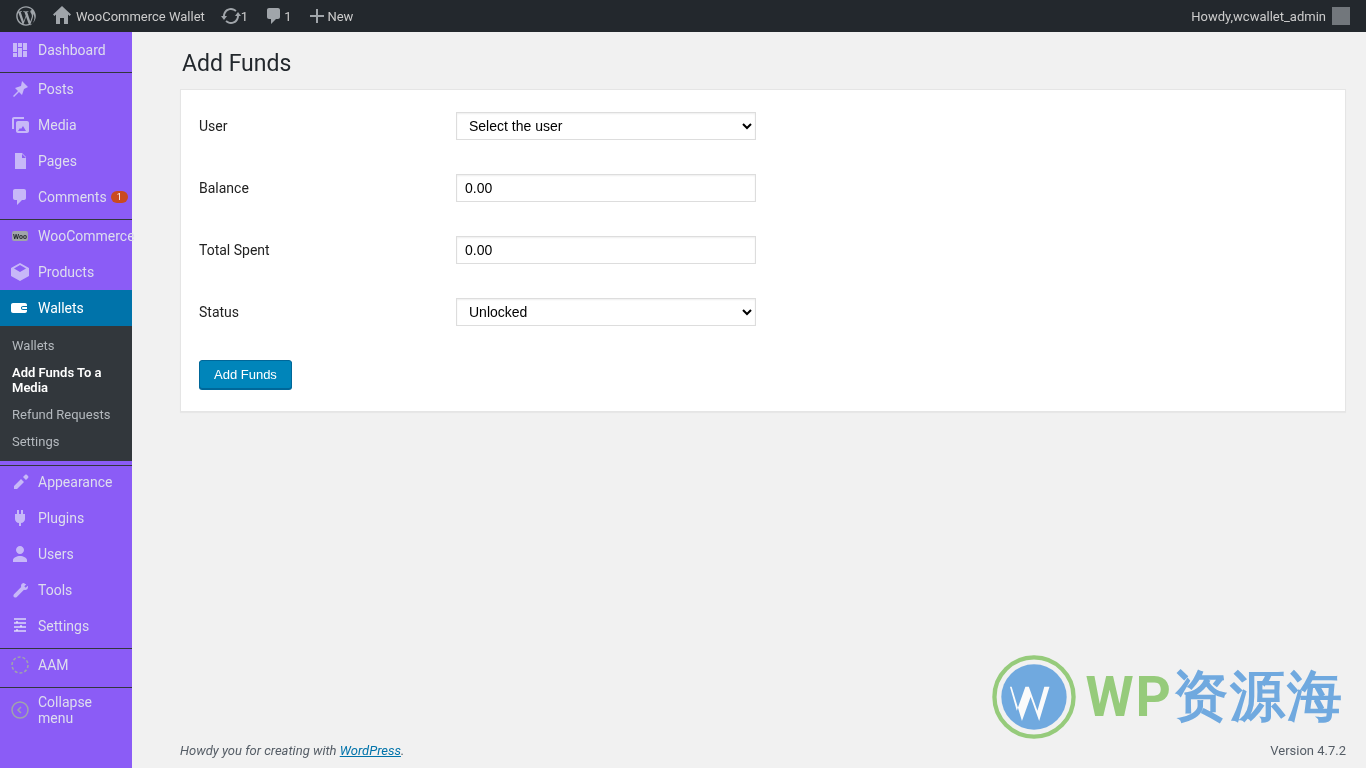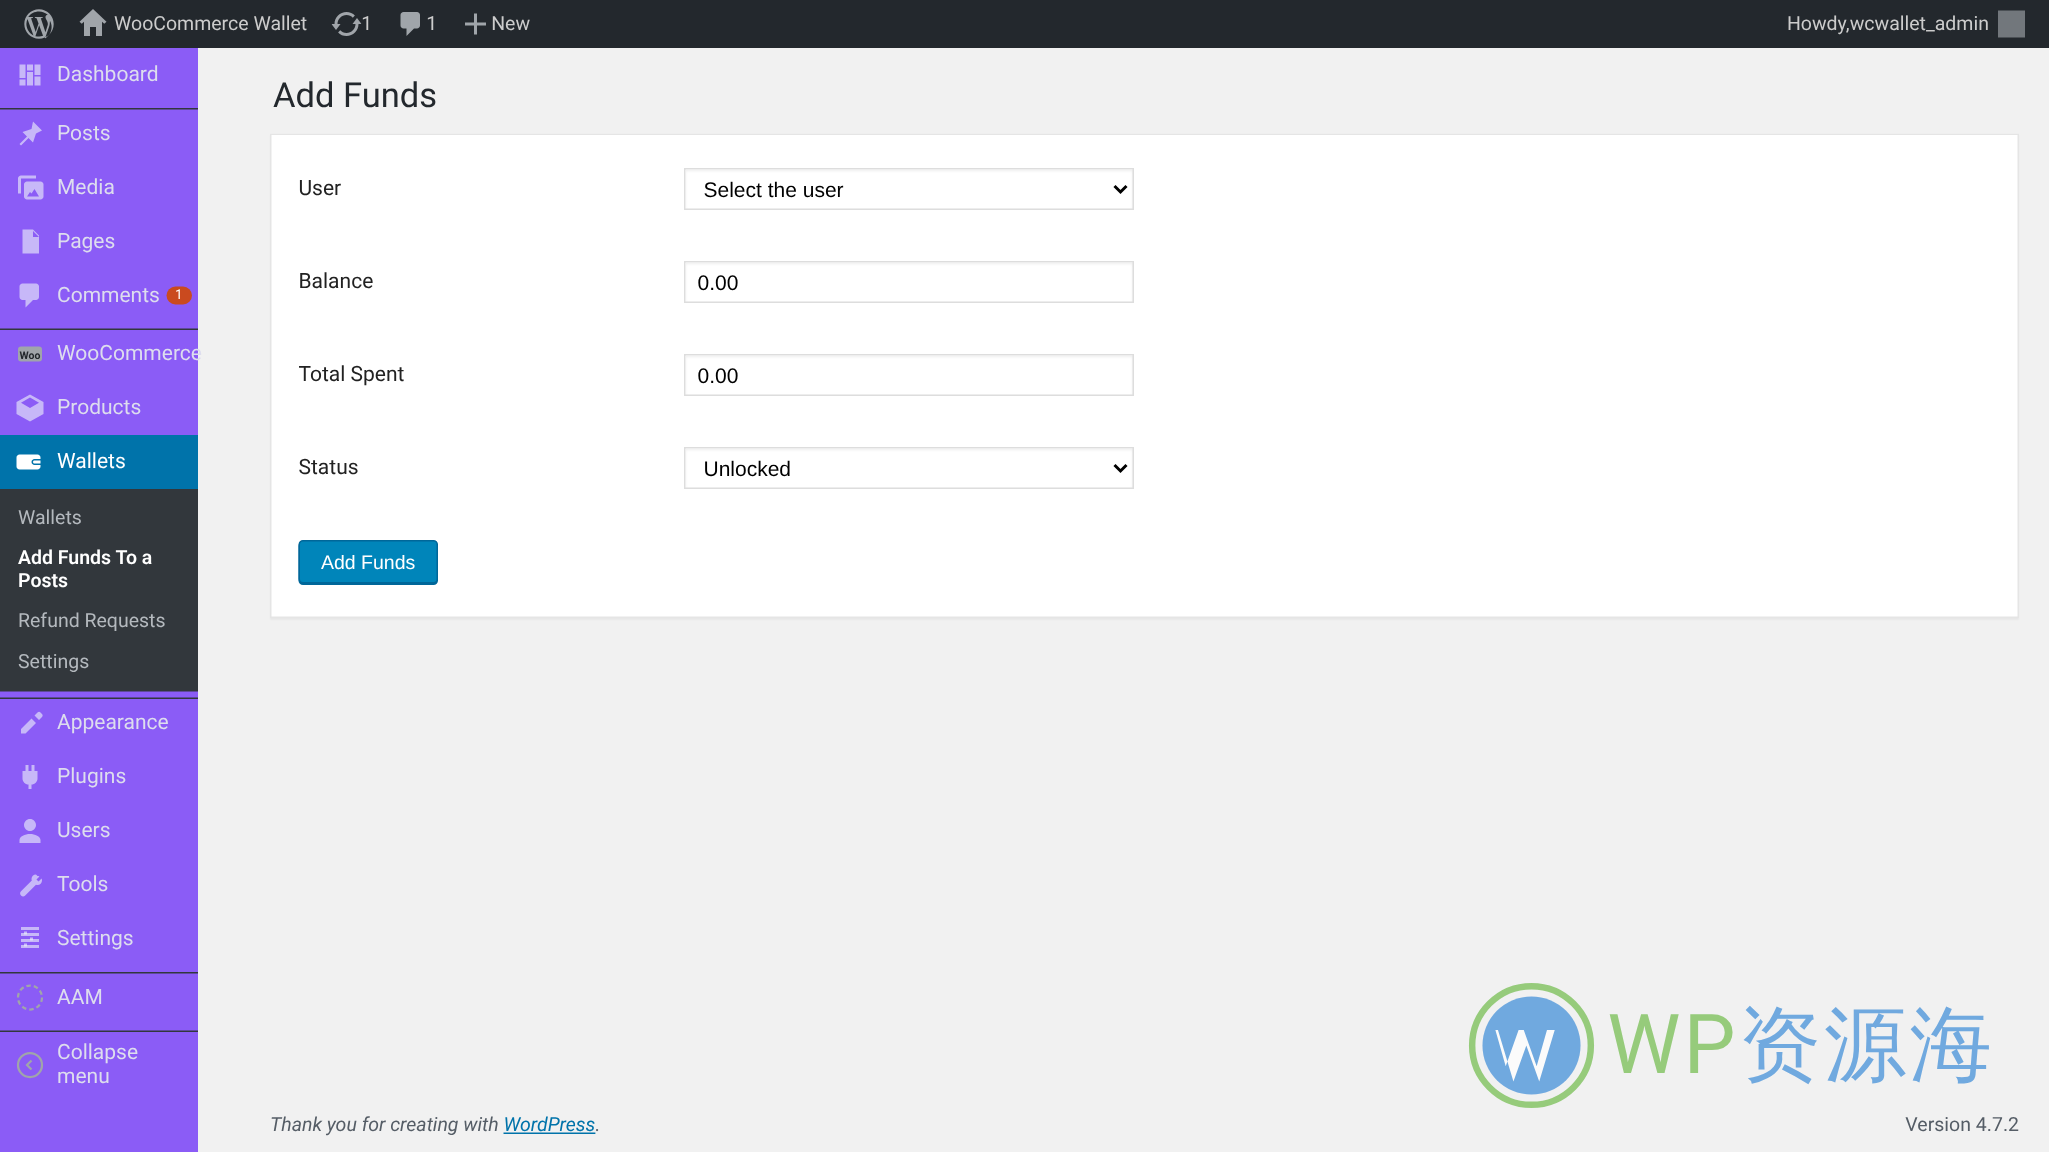--- a/index.html
+++ b/index.html
@@ -31,21 +31,21 @@
 .form-row { display: flex; align-items: center; margin-bottom: 34px; }
 .form-row label { width: 257px; font-size: 14px; color: #222; }
 .form-row .control { width: 300px; }
 .form-row select, .form-row input[type=text] { width: 100%; height: 28px; padding: 2px 8px; border: 1px solid #ddd; background: #fff; font-size: 14px; box-shadow: inset 0 1px 2px rgba(0,0,0,.07); }
 .button-primary { background: #0085ba; border: 1px solid #006799; color: #fff; padding: 6px 14px; border-radius: 3px; font-size: 13px; cursor: pointer; box-shadow: 0 1px 0 #006799; }
 
 #wpfooter { position: absolute; bottom: 10px; left: 20px; right: 20px; color: #555d66; font-size: 13px; display: flex; justify-content: space-between; }
 #wpfooter a { color: #0073aa; text-decoration: underline; }
 #wpfooter em { font-style: italic; }
 
-.watermark { position: fixed; right: 36px; bottom: 28px; font-size: 55px; font-weight: 400; opacity: 0.7; letter-spacing: 2px; display: flex; align-items: center; pointer-events: none; }
+.watermark { position: fixed; right: 22px; bottom: 28px; font-size: 55px; font-weight: 700; opacity: 0.7; letter-spacing: 2px; display: flex; align-items: center; pointer-events: none; }
 .watermark .wlogo { width: 86px; height: 86px; margin-right: 8px; }
 .watermark .wp { color: #6fbb49; }
 .watermark .cn { color: #3a8bd8; }
 </style>
 </head>
 <body>
 
 <div id="adminbar">
   <div class="ab-item">
       <svg viewBox="0 0 20 20">
@@ -149,21 +149,21 @@
   <div class="menu-item current">
       <span class="micon">
         <svg viewBox="0 0 20 20">
           <path d="M3 5h12c1.1 0 2 .9 2 2v1h-4c-1.1 0-2 .9-2 2s.9 2 2 2h4v1c0 1.1-.9 2-2 2H3c-1.1 0-2-.9-2-2V7c0-1.1.9-2 2-2zm10 4h4v2h-4c-.6 0-1-.4-1-1s.4-1 1-1z"></path>
         </svg>
       </span>
       <span>Wallets</span>
     </div>
   <div class="submenu">
     <div class="sub-item">Wallets</div>
-    <div class="sub-item current">Add Funds To a Posts</div>
+    <div class="sub-item current">Add Funds To a Media</div>
     <div class="sub-item">Refund Requests</div>
     <div class="sub-item">Settings</div>
   </div>
 
   <div class="menu-item menu-sep">
       <span class="micon">
         <svg viewBox="0 0 20 20">
           <path d="M4 14l7-7 3 3-7 7H4v-3zm9-9l2-2c.6-.6 1.5-.6 2 0l1 1c.6.6.6 1.5 0 2l-2 2-3-3z"></path>
         </svg>
       </span>
@@ -239,21 +239,21 @@
       <div class="control"><input type="text" value="0.00" style=""></div>
     </div>
     <div class="form-row">
       <label>Status</label>
       <div class="control"><select><option>Unlocked</option></select></div>
     </div>
     <button class="button-primary">Add Funds</button>
   </div>
 
   <div id="wpfooter">
-    <div><em><span>Thank you for creating with </span><a href="#">WordPress</a>.</em></div>
+    <div><em><span>Howdy you for creating with </span><a href="#">WordPress</a>.</em></div>
     <div>Version 4.7.2</div>
   </div>
 </div>
 
 <div class="watermark">
   <svg class="wlogo" viewBox="0 0 100 100">
       <circle cx="50" cy="50" r="46" fill="none" stroke="#6fbb49" stroke-width="5"></circle>
       <circle cx="50" cy="50" r="38" fill="#3a8bd8"></circle>
       <path d="M24 38l12 40 10-28 10 28 12-40h-6l-8 28-10-28h-4l-10 28-8-28z" fill="#fff"></path>
     </svg>

